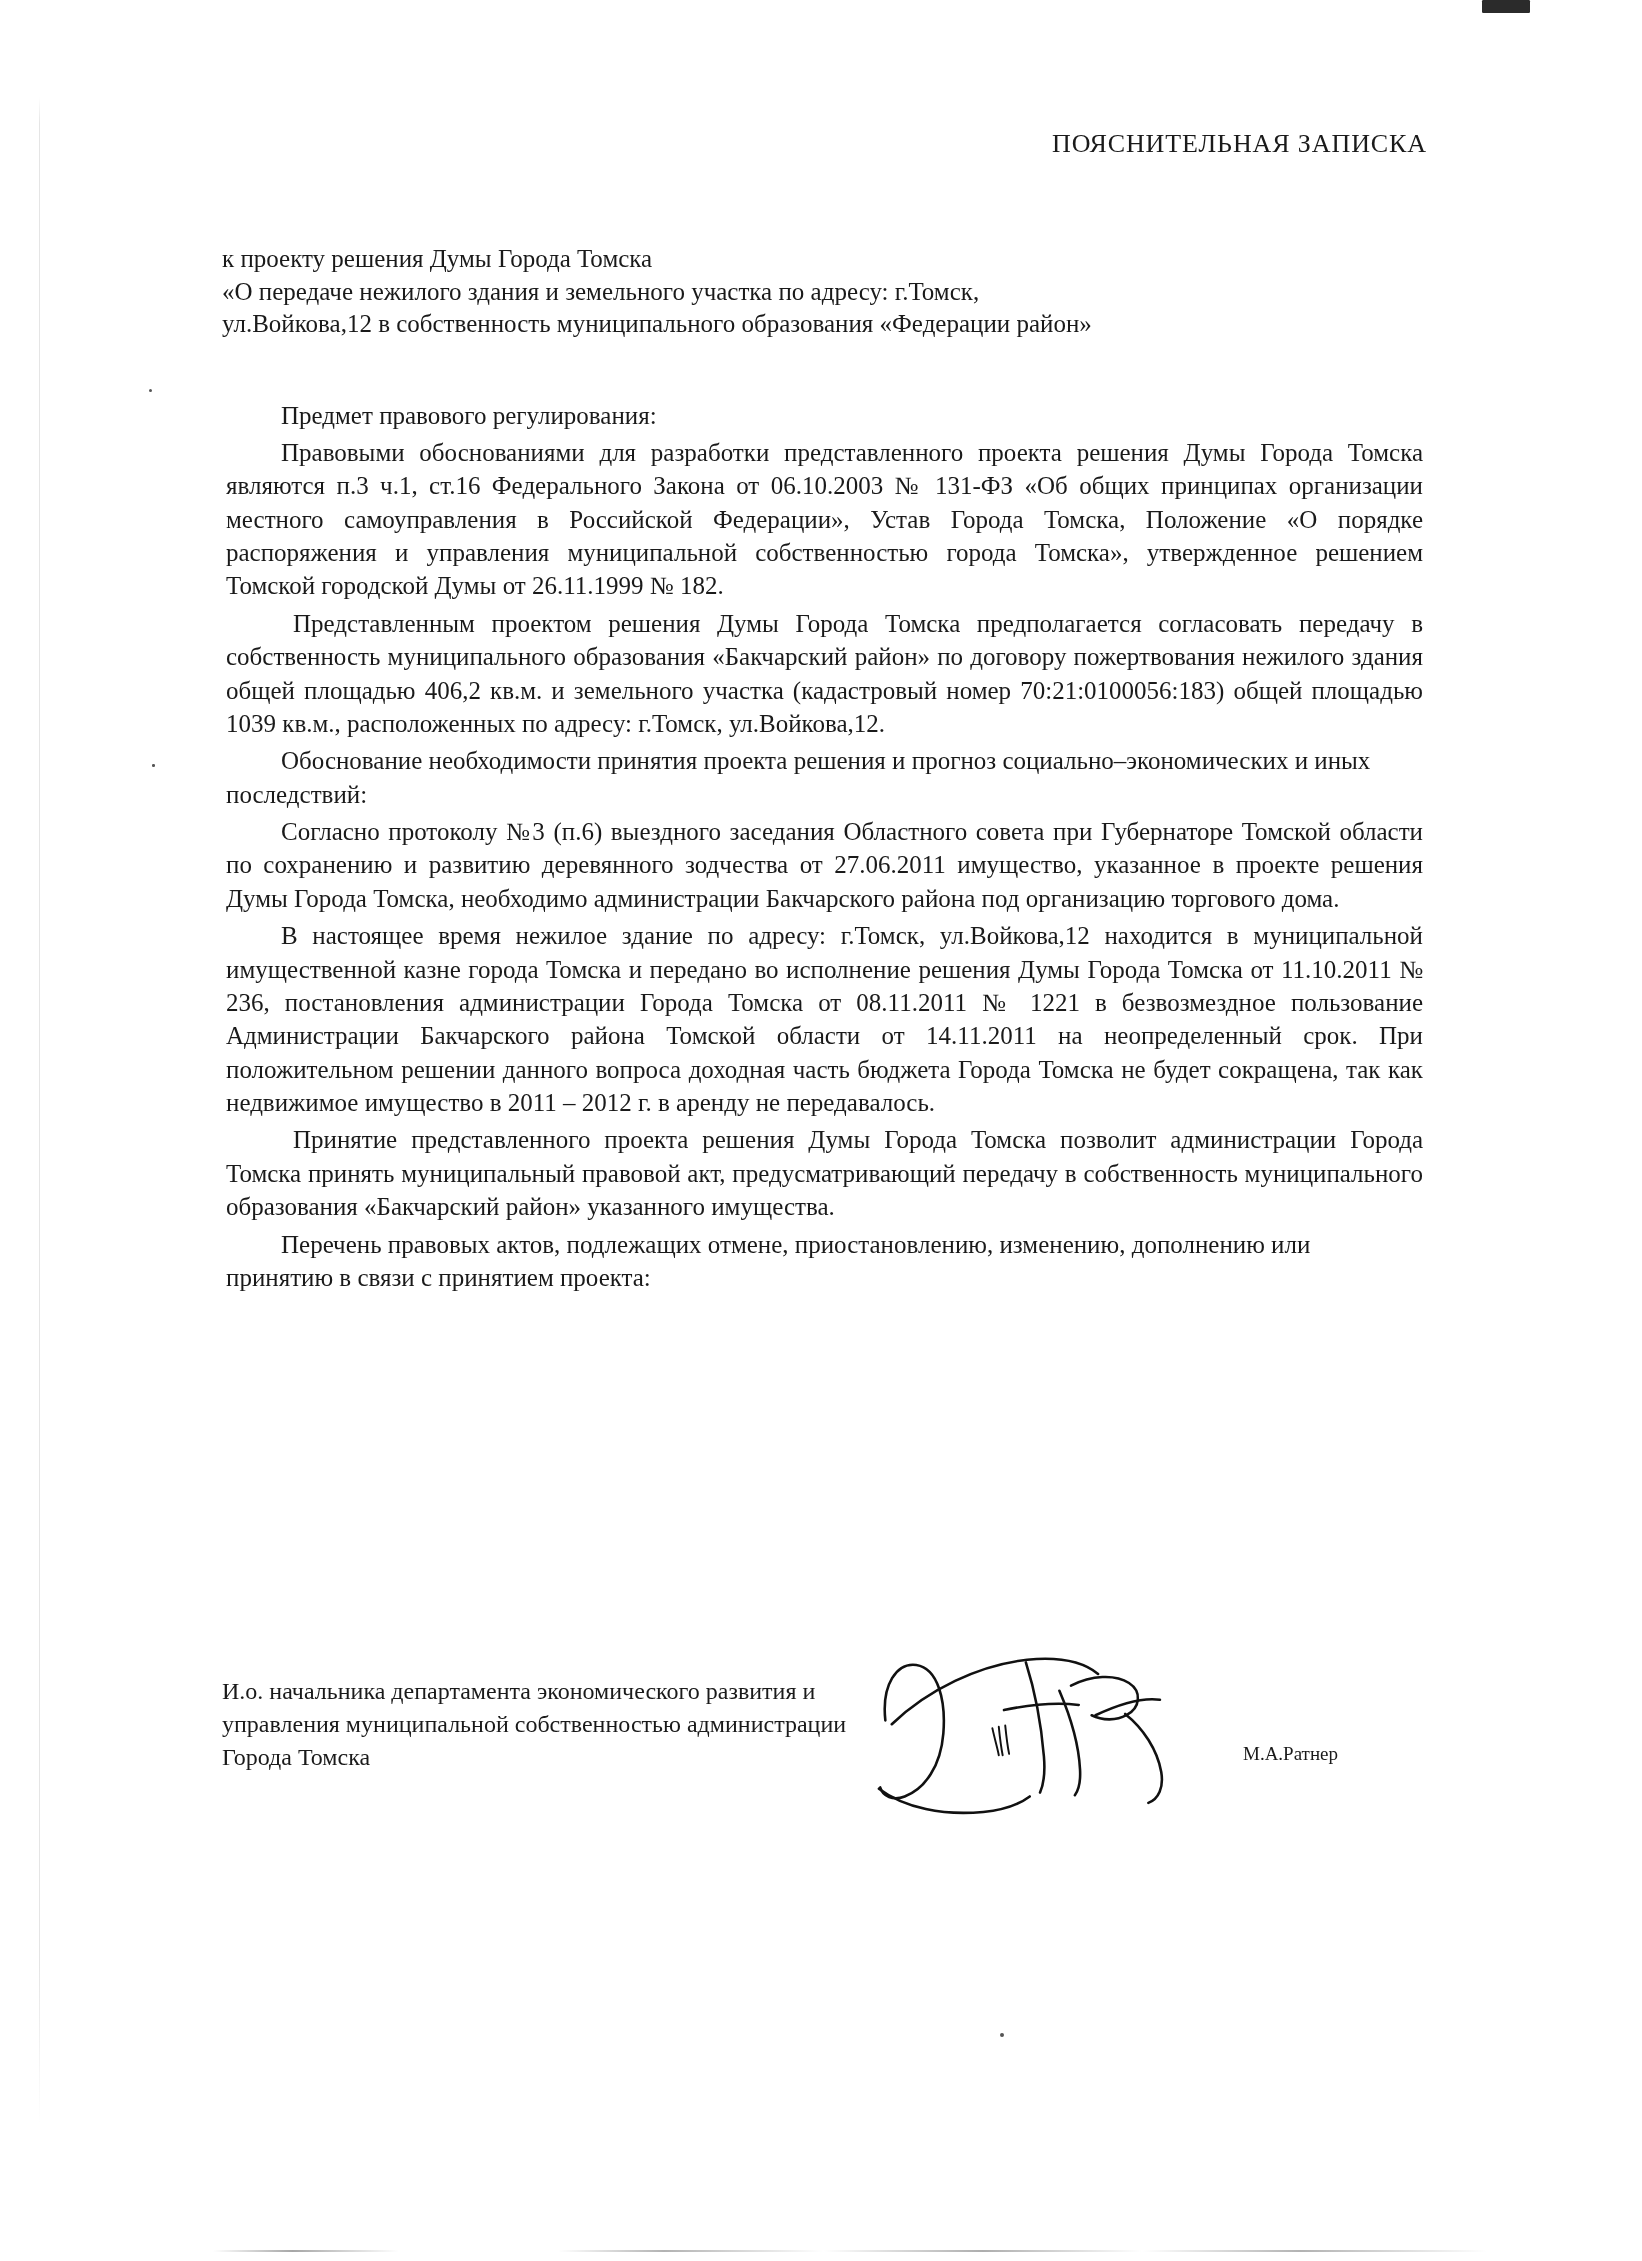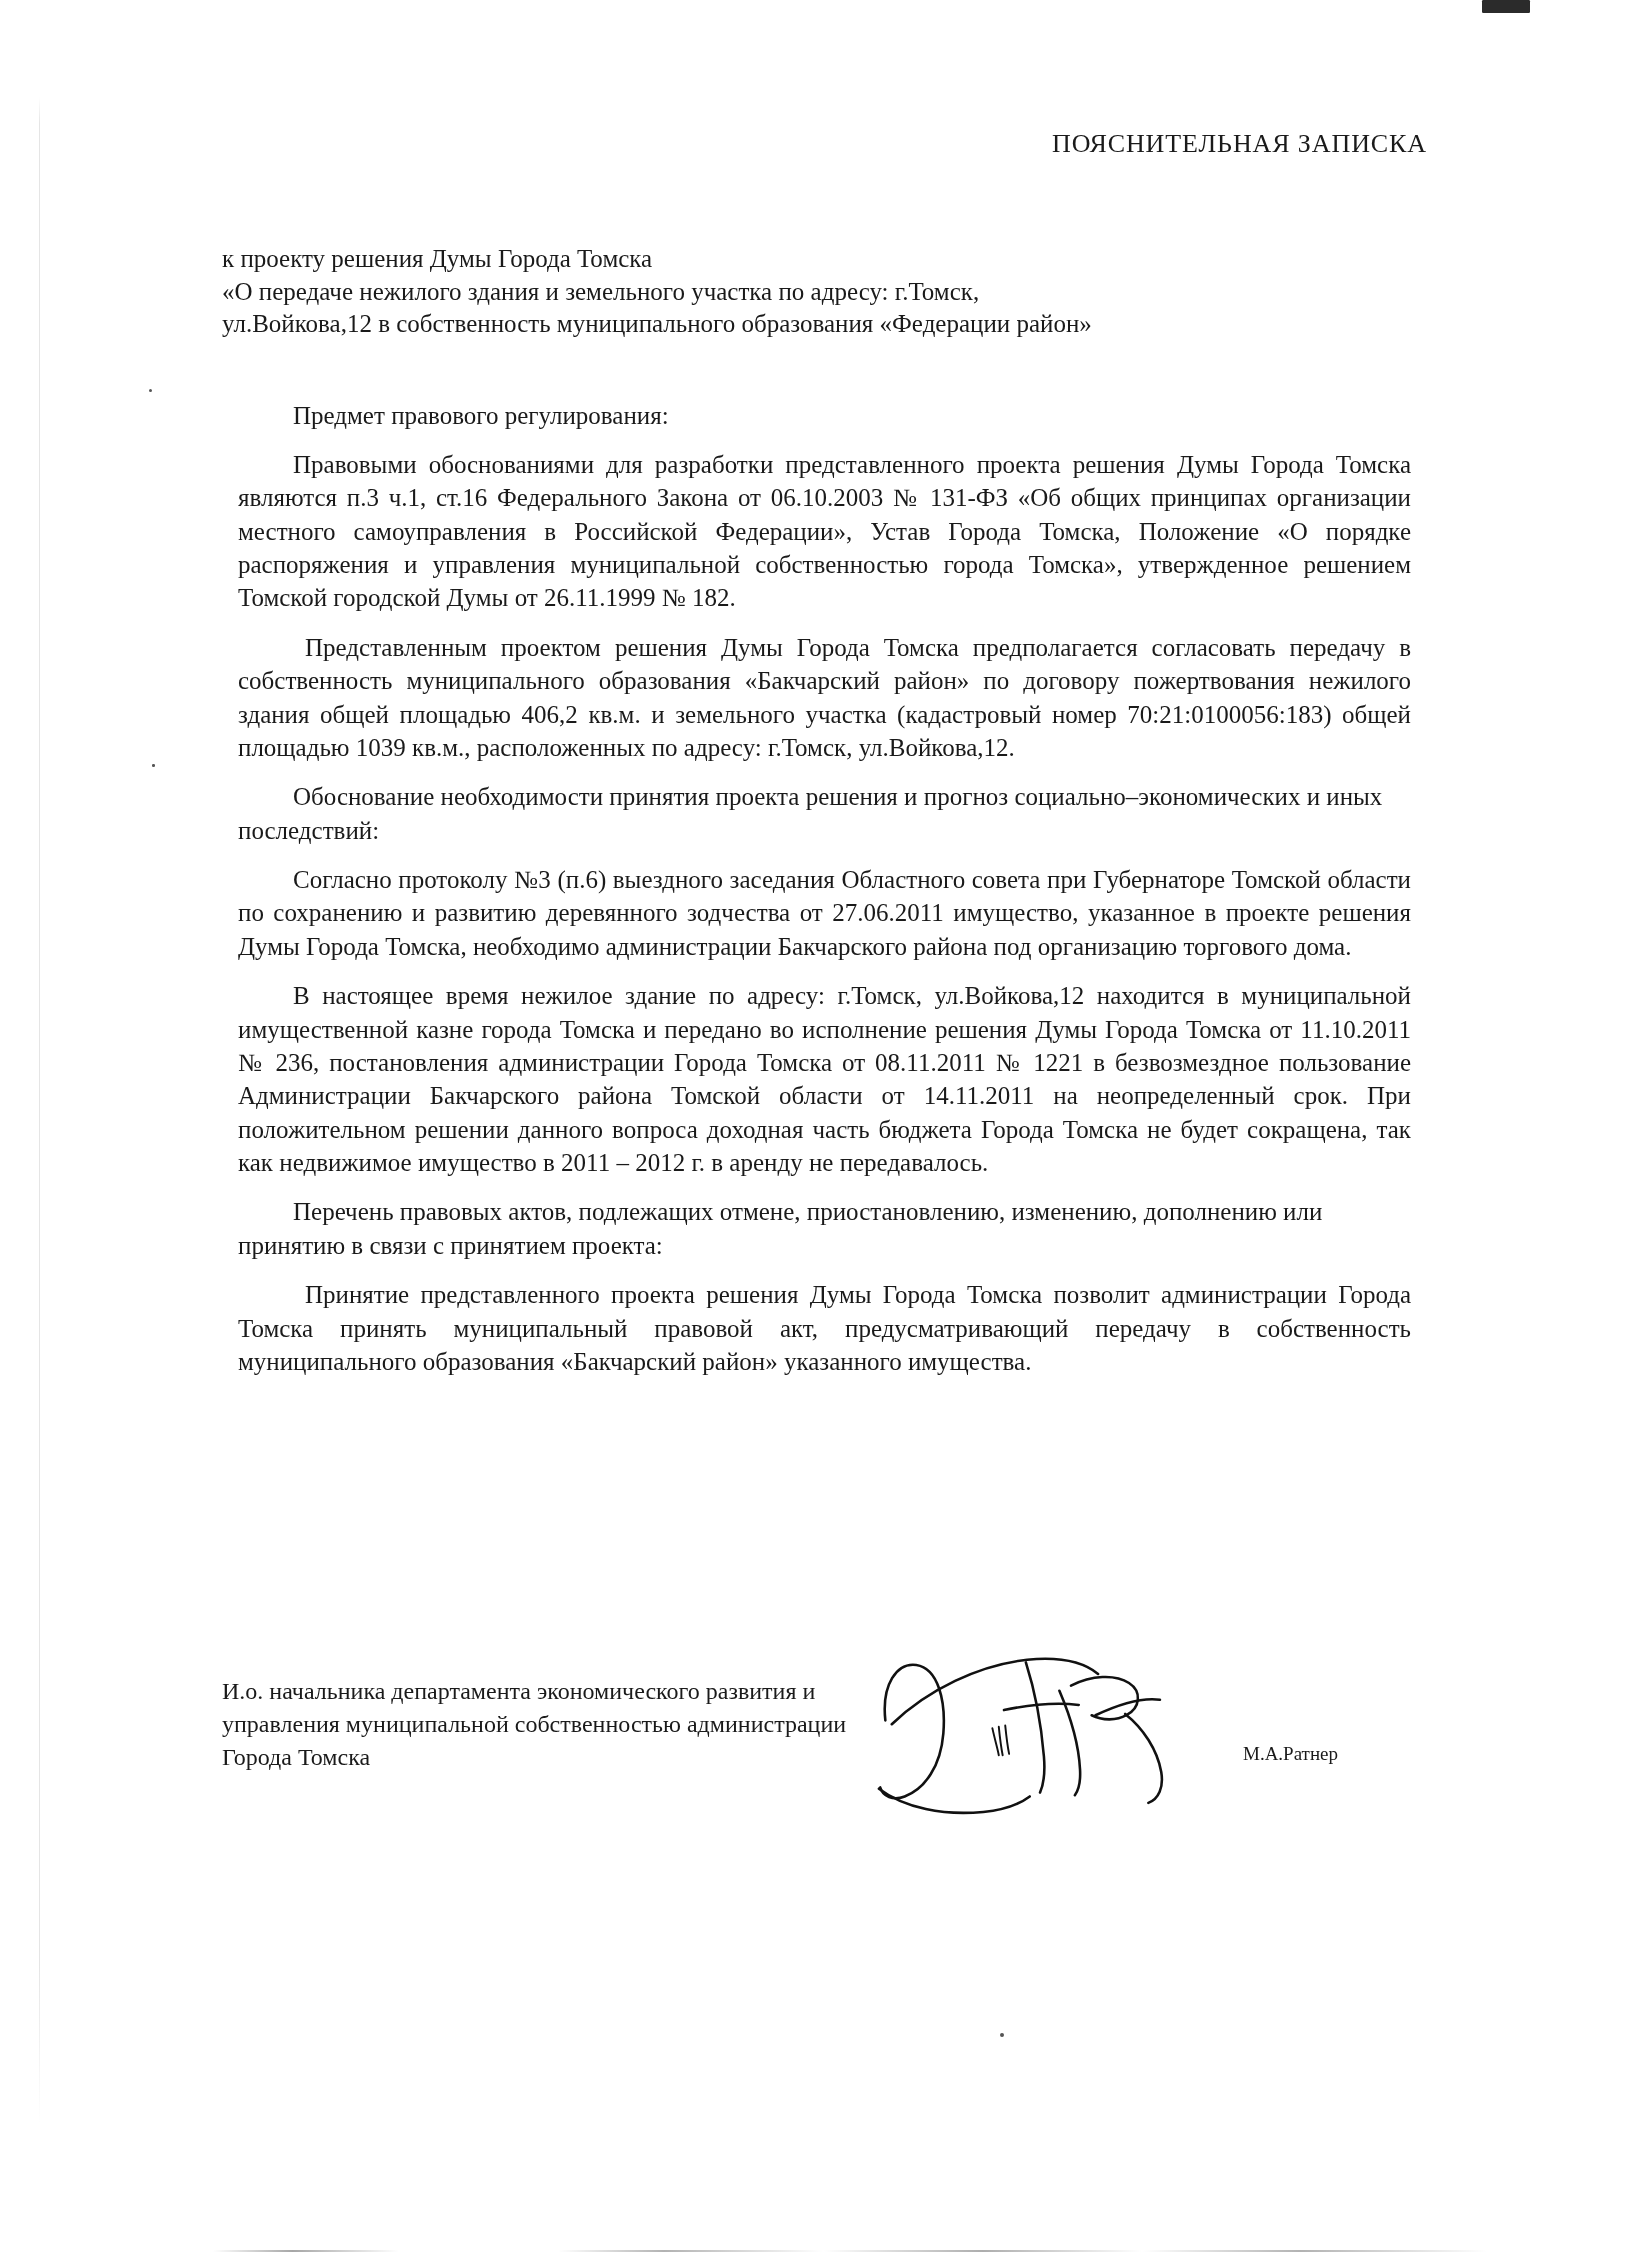--- a/index.html
+++ b/index.html
@@ -87,21 +87,21 @@
     text-align: left;
     margin: 0 0 58px 0;
   }
   .subtitle-block .line1 { display: block; }
   .subtitle-block .line2 { display: block; }
   .subtitle-block .line3 { display: block; }
 
   p.para {
     font-size: 25px;
     line-height: 1.335;
-    margin: 16px;
+    margin: 4px;
     text-align: justify;
     text-indent: 55px;
     hyphens: none;
   }
   p.para.tight { text-align: left; }
   p.para.indent-big { text-indent: 67px; }
 
   .signature-zone {
     position: absolute;
     left: 222px;
@@ -154,22 +154,22 @@
       <span class="line2">«О передаче  нежилого здания и земельного участка по адресу: г.Томск,</span>
       <span class="line3">ул.Войкова,12 в собственность муниципального образования «Федерации  район»</span>
     </div>
 
     <p class="para tight">Предмет правового регулирования:</p>
     <p class="para">Правовыми обоснованиями для разработки представленного проекта решения Думы Города Томска являются п.3 ч.1, ст.16 Федерального Закона от 06.10.2003 № 131-ФЗ «Об общих принципах организации местного самоуправления в Российской Федерации», Устав Города Томска, Положение «О порядке распоряжения и управления муниципальной собственностью города Томска», утвержденное решением Томской городской Думы от 26.11.1999 № 182.</p>
     <p class="para indent-big">Представленным проектом решения Думы Города Томска предполагается согласовать передачу в собственность муниципального образования  «Бакчарский район» по договору пожертвования  нежилого здания общей площадью 406,2 кв.м.  и земельного участка (кадастровый номер 70:21:0100056:183) общей площадью 1039 кв.м., расположенных по адресу: г.Томск, ул.Войкова,12.</p>
     <p class="para tight">Обоснование необходимости принятия проекта решения и прогноз социально–экономических и иных последствий:</p>
     <p class="para">Согласно протоколу №3 (п.6) выездного заседания Областного совета при Губернаторе Томской области по сохранению и развитию деревянного зодчества от 27.06.2011 имущество, указанное в проекте решения Думы Города Томска, необходимо администрации Бакчарского района под организацию торгового дома.</p>
     <p class="para">В настоящее время нежилое здание по адресу: г.Томск, ул.Войкова,12 находится в муниципальной имущественной казне города Томска и передано во исполнение решения Думы Города Томска от 11.10.2011 № 236, постановления администрации Города Томска от 08.11.2011 № 1221 в безвозмездное пользование Администрации Бакчарского района Томской области от 14.11.2011 на неопределенный срок.  При положительном решении данного вопроса доходная часть бюджета Города Томска не будет сокращена, так как недвижимое имущество в 2011 – 2012 г. в аренду не передавалось.</p>
+    <p class="para indent-big">Принятие представленного проекта решения Думы Города Томска позволит администрации Города Томска принять муниципальный правовой акт, предусматривающий передачу в собственность муниципального образования «Бакчарский район»  указанного имущества.</p>
     <p class="para tight">Перечень правовых актов, подлежащих отмене, приостановлению, изменению, дополнению или принятию в связи с принятием проекта:</p>
-    <p class="para indent-big">Принятие представленного проекта решения Думы Города Томска позволит администрации Города Томска принять муниципальный правовой акт, предусматривающий передачу в собственность муниципального образования «Бакчарский район»  указанного имущества.</p>
 
   </div>
 
   <div class="signature-zone">
     <div class="signer-role">И.о. начальника департамента экономического развития и управления муниципальной собственностью администрации Города Томска</div>
 
     <div class="signature-ink">
       <svg width="361" height="187" viewBox="0 0 560 290" xmlns="http://www.w3.org/2000/svg">
         <g fill="none" stroke="#111" stroke-width="4" stroke-linecap="round" stroke-linejoin="round">
           <path d="M30 120 C24 64 48 30 78 34 C112 39 124 90 120 140 C116 190 92 226 60 238 C42 245 26 238 22 224"></path>

